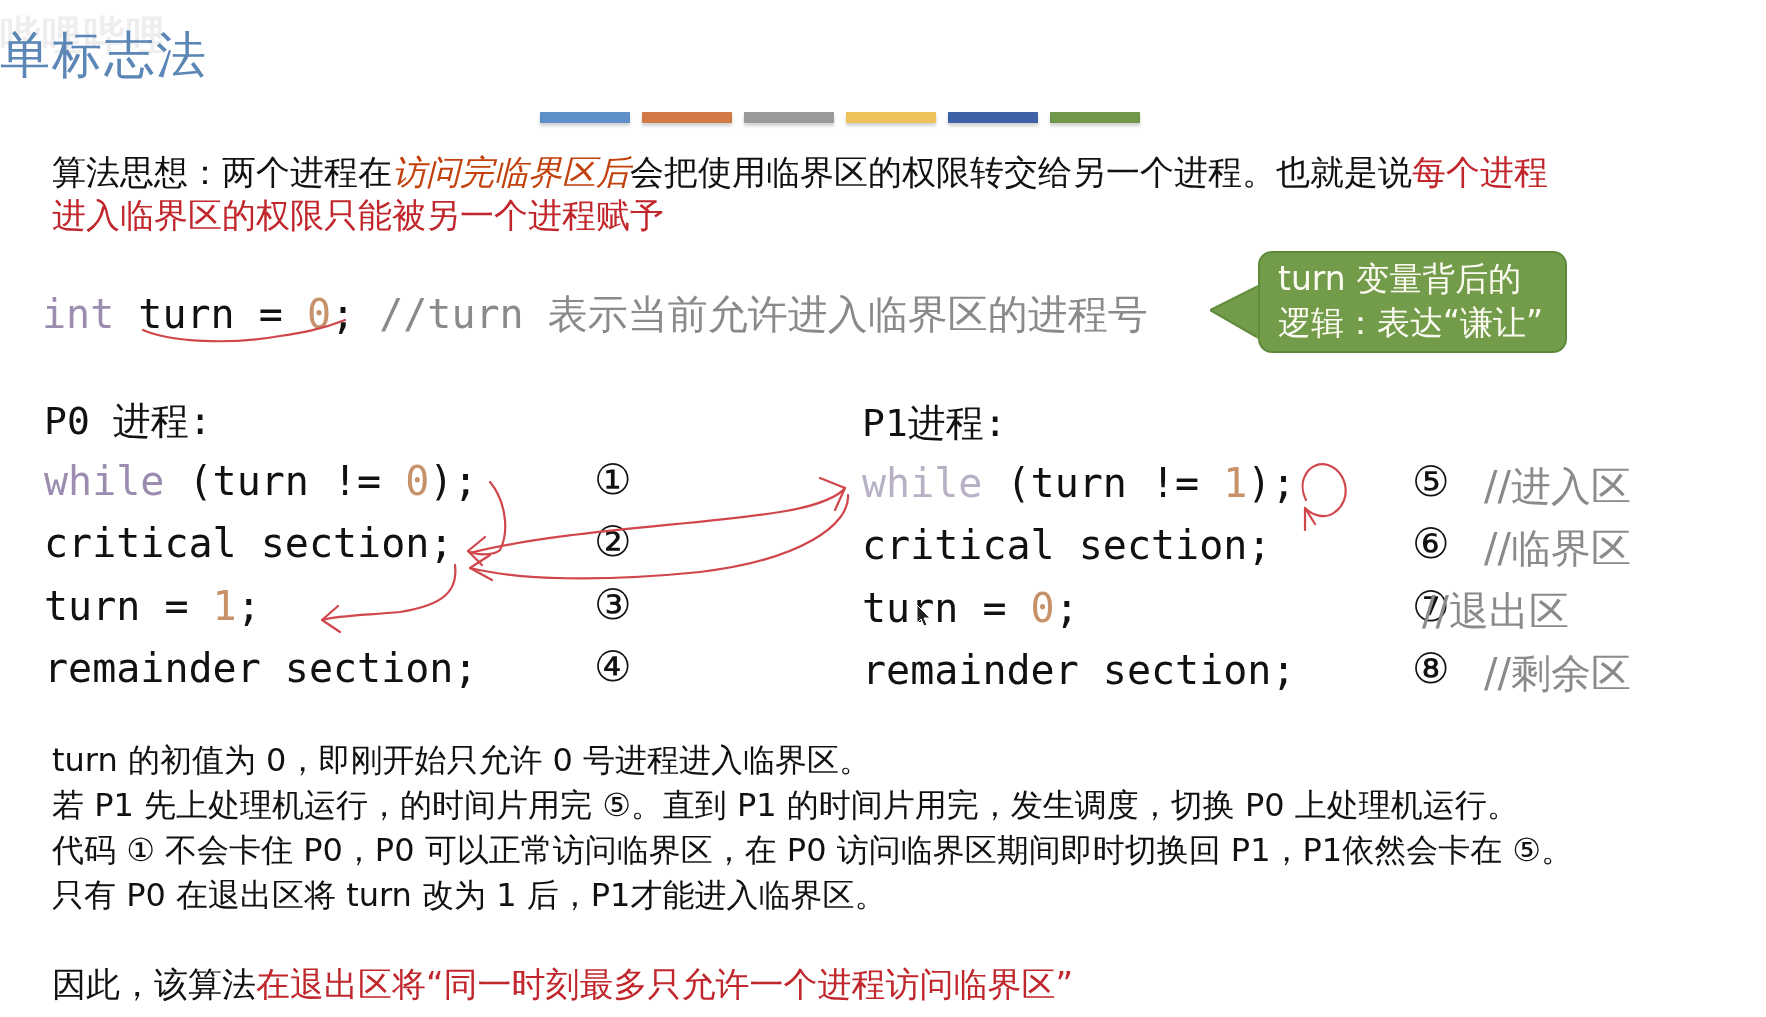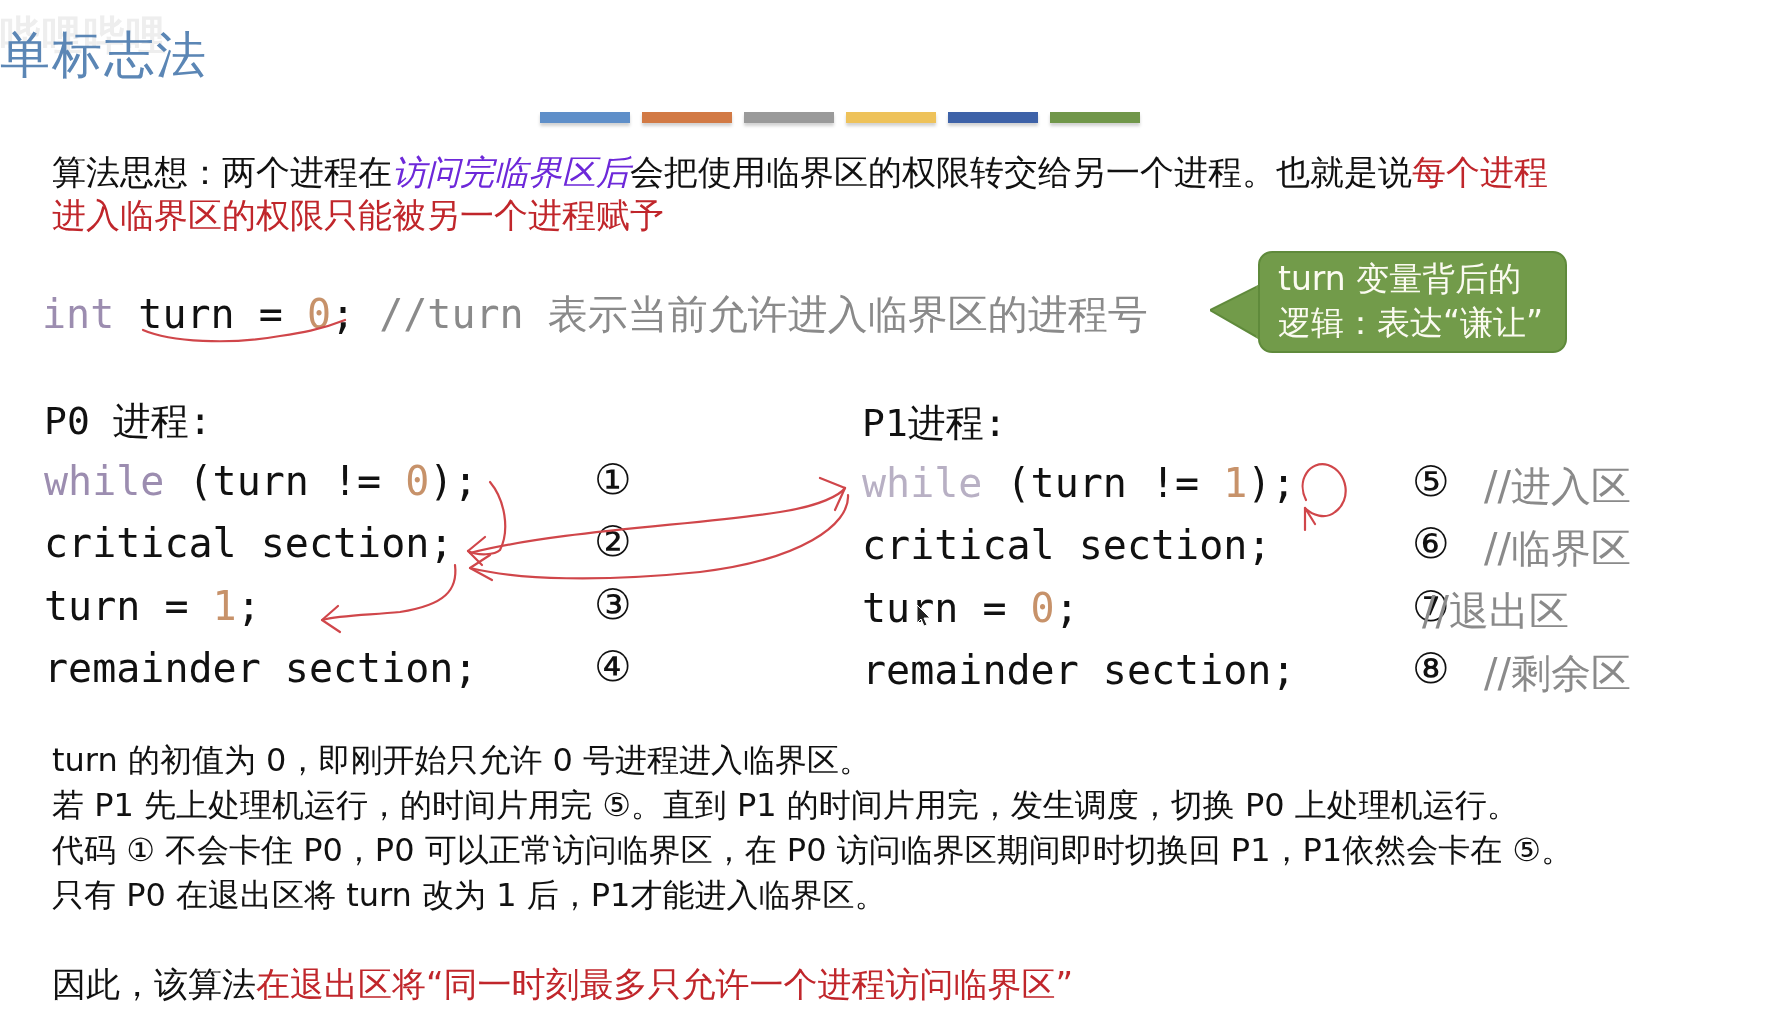--- a/index.html
+++ b/index.html
@@ -15,21 +15,21 @@
     letter-spacing:2px;
   }
   .title {
     left:0; width:1706px; top:22px; text-align:left;
     font-size:50px; color:#5b86b5; letter-spacing:2px;
   }
   .bars { left:540px; top:112px; display:flex; gap:12px; }
   .bar { width:90px; height:11px; box-shadow:0 3px 3px rgba(0,0,0,0.18); }
   .para { font-size:34px; line-height:44px; }
   .red { color:#c0262b; }
-  .red-it { color:#6d28d9; font-style:italic; }
+  .red-it { color:#c2410c; font-style:italic; }
   .mono { font-family:"DejaVu Sans Mono", "Liberation Mono", monospace; }
   .codeline { font-size:40px; }
   .kw { color:#9c8db0; }
   .num { color:#c7926a; }
   .cmt { color:#8a8a8a; }
   .callout {
     left:1258px; top:251px; width:309px; height:102px;
     background:#729b4a; border:2px solid #5f8a3b; border-radius:14px;
     color:#fbfbf1; font-size:33px; line-height:44px;
     padding:4px 18px; box-sizing:border-box; white-space:normal;

